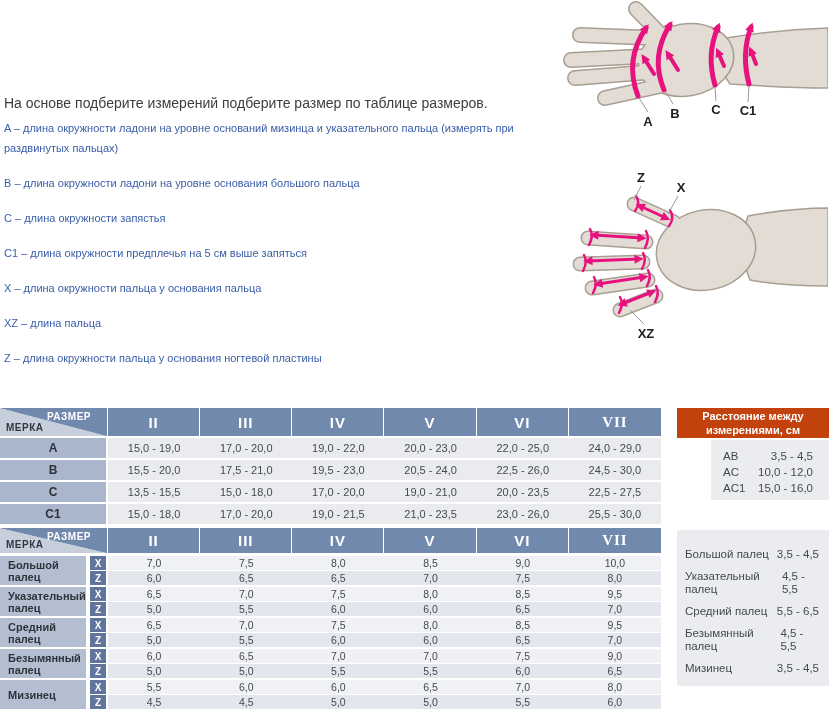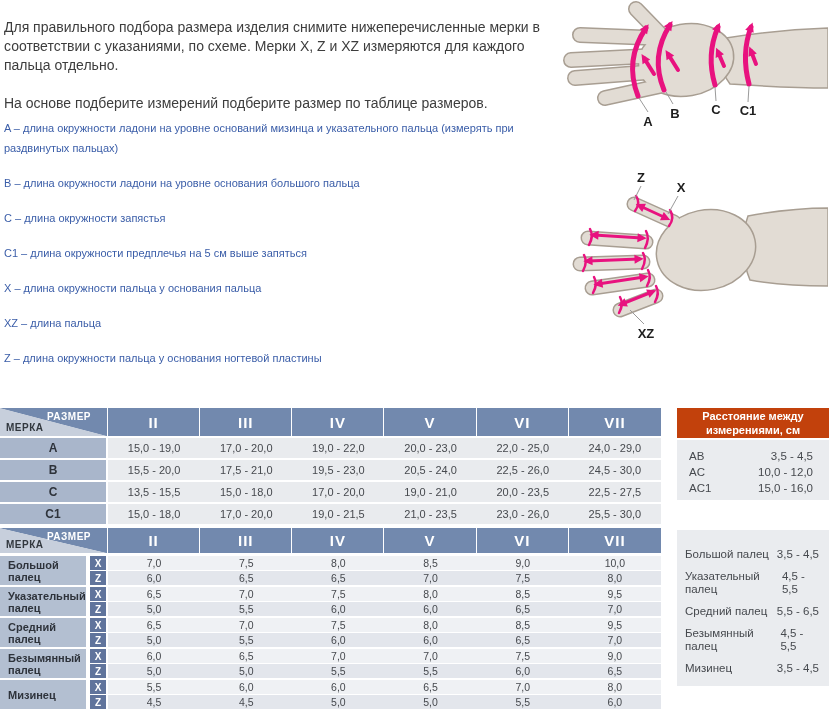--- a/index.html
+++ b/index.html
@@ -17,21 +17,21 @@
   #hand1{position:absolute;left:558px;top:0px;}
   #hand2{position:absolute;left:558px;top:158px;}
   svg text.diag-label{font-family:"Liberation Sans",sans-serif;font-size:13px;font-weight:bold;fill:#1e1e1e;}
   
   #table-title{position:absolute;left:0;top:370px;width:778px;text-align:center;
     font-size:21px;font-weight:bold;color:#111;letter-spacing:.5px;}
   
   .thead{display:grid;grid-template-columns:108px repeat(6,1fr);}
   .cell{display:flex;align-items:center;justify-content:center;box-sizing:border-box;}
   .hcell{background:#7289ae;color:#fff;font-weight:bold;font-size:15px;letter-spacing:1px;border-right:1px solid #fff;}
-  .hcell:last-child{border-right:none;}
+  .hcell:last-child{border-right:none;font-family:Liberation Serif, serif;}
   .corner{position:relative;background:linear-gradient(to top right,#c7cfdc 49.4%,#7289ae 50.6%);border-right:1px solid #fff;}
   .corner-top{position:absolute;top:3px;right:16px;color:#fff;font-size:10px;font-weight:bold;letter-spacing:.5px;}
   .corner-bottom{position:absolute;bottom:3px;left:6px;color:#32383f;font-size:10px;font-weight:bold;letter-spacing:.5px;}
   
   #size-table{position:absolute;left:0;top:408px;width:661px;}
   #size-table .thead{height:28px;margin-bottom:2px;}
   .t1-row{display:grid;grid-template-columns:108px repeat(6,1fr);height:20px;margin-bottom:2px;}
   .t1-label{background:#a9b6cb;border-right:2px solid #fff;font-size:12px;font-weight:bold;color:#2e333b;}
   .t1-data{background:#e9ebee;font-size:11px;color:#46494e;}
   
@@ -46,32 +46,31 @@
   .t2z{background:#e3e6ec;font-size:10.5px;color:#46494e;}
   
   .panel{position:absolute;left:677px;width:152px;}
   #panel1{top:408px;}
   #panel2{top:528px;}
   .panel-head{background:#c2410c;color:#fff;font-size:11px;font-weight:bold;text-align:center;
     line-height:14px;padding:3px 4px;box-sizing:border-box;}
   #panel1 .panel-head{height:30px;display:flex;align-items:center;justify-content:center;}
   #panel2 .panel-head{height:25px;display:flex;align-items:center;justify-content:center;}
   .panel-body{background:#eaecef;margin-top:2px;box-sizing:border-box;}
-  #panel1 .panel-body{height:60px;padding:8px 16px 0 12px;}
+  #panel1 .panel-body{height:60px;padding:8px 16px 0 12px;margin-left:34px;}
   #panel2 .panel-body{height:156px;padding:18px 10px 0 8px;}
   .p-row{display:flex;justify-content:space-between;font-size:11.5px;color:#46494e;}
   #panel1 .p-row{line-height:16px;}
   #panel2 .p-row{margin-bottom:9px;line-height:13px;}
 </style>
 </head>
 <body>
 
 <div id="canvas">
 
-  <p id="intro">Для правильного подбора размера изделия снимите нижеперечисленные мерки в соответствии с указаниями, по схеме. Мерки X, Z и XZ измеряются для каждого пальца отдельно.</p>
   <p id="note">На основе подберите измерений подберите размер по таблице размеров.</p>
 
   <div id="definitions">
       <div class="def-line">A – длина окружности ладони на уровне оснований мизинца и указательного пальца (измерять при раздвинутых пальцах)</div>
       <div class="def-line">B – длина окружности ладони на уровне основания большого пальца</div>
       <div class="def-line">C – длина окружности запястья</div>
       <div class="def-line">C1 – длина окружности предплечья на 5 см выше запяться</div>
       <div class="def-line">X – длина окружности пальца у основания пальца</div>
       <div class="def-line">XZ – длина пальца</div>
       <div class="def-line">Z – длина окружности пальца у основания ногтевой пластины</div>

